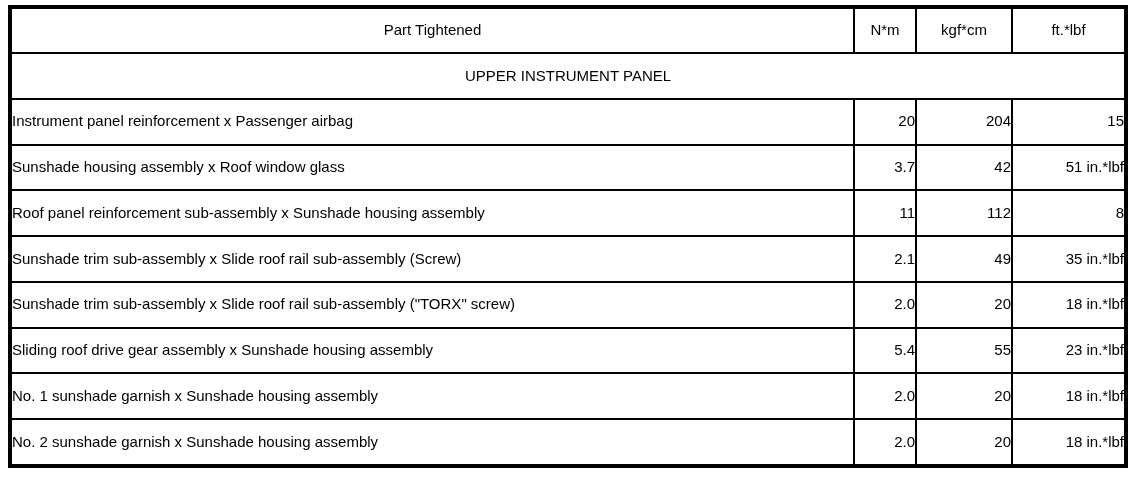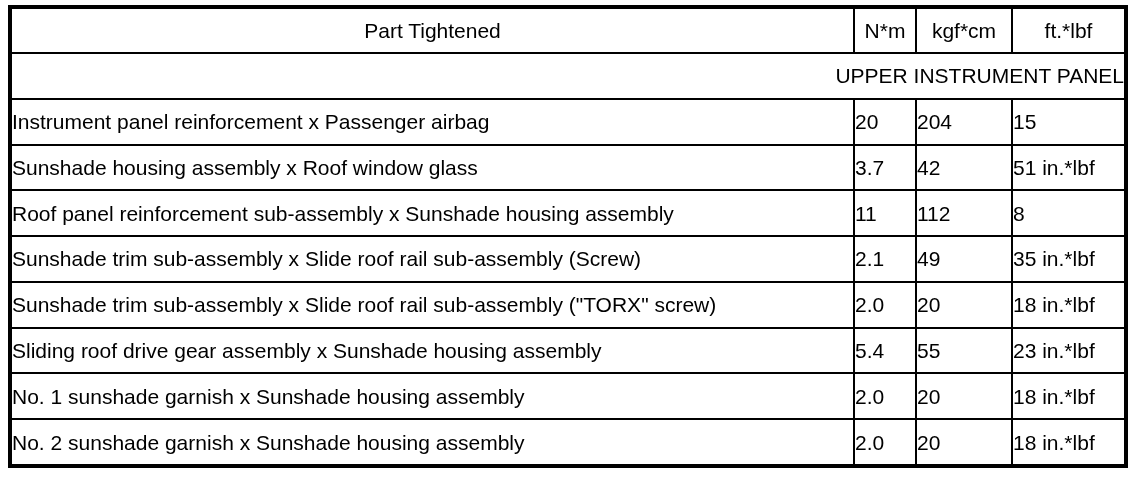--- a/index.html
+++ b/index.html
@@ -39,21 +39,21 @@
   table.torque col.c-nm    { width: 62px;  }
   table.torque col.c-kgf   { width: 96px;  }
   table.torque col.c-ftlbf { width: 112px; }
 
   table.torque th,
   table.torque td {
     border: 2px solid #000000;
     padding: 0;
     background: #ffffff;
     font-weight: normal;
-    font-size: 21px;
+    font-size: 15px;
     line-height: 1.1;
     vertical-align: middle;
     height: 43px;
     overflow: hidden;
     white-space: nowrap;
   }
 
   
   table.torque tr:first-child th { border-top: none; }
   table.torque tr:last-child td  { border-bottom: none; }
@@ -79,26 +79,26 @@
   }
 
   
   .cell-part {
     text-align: left;
     padding-left: 8px;
     font-size: 21.5px;
     margin-top: 48px;
   }
   .cell-val {
-    text-align: left;
+    text-align: right;
     font-size: 21.5px;
     margin-left: 25px;
   }
   .cell-section {
-    text-align: right;
+    text-align: center;
     padding-left: 8px;
     font-size: 21.5px;
   }
 </style>
 </head>
 <body>
 
 <div class="sheet">
   <table class="torque">
     <colgroup>

